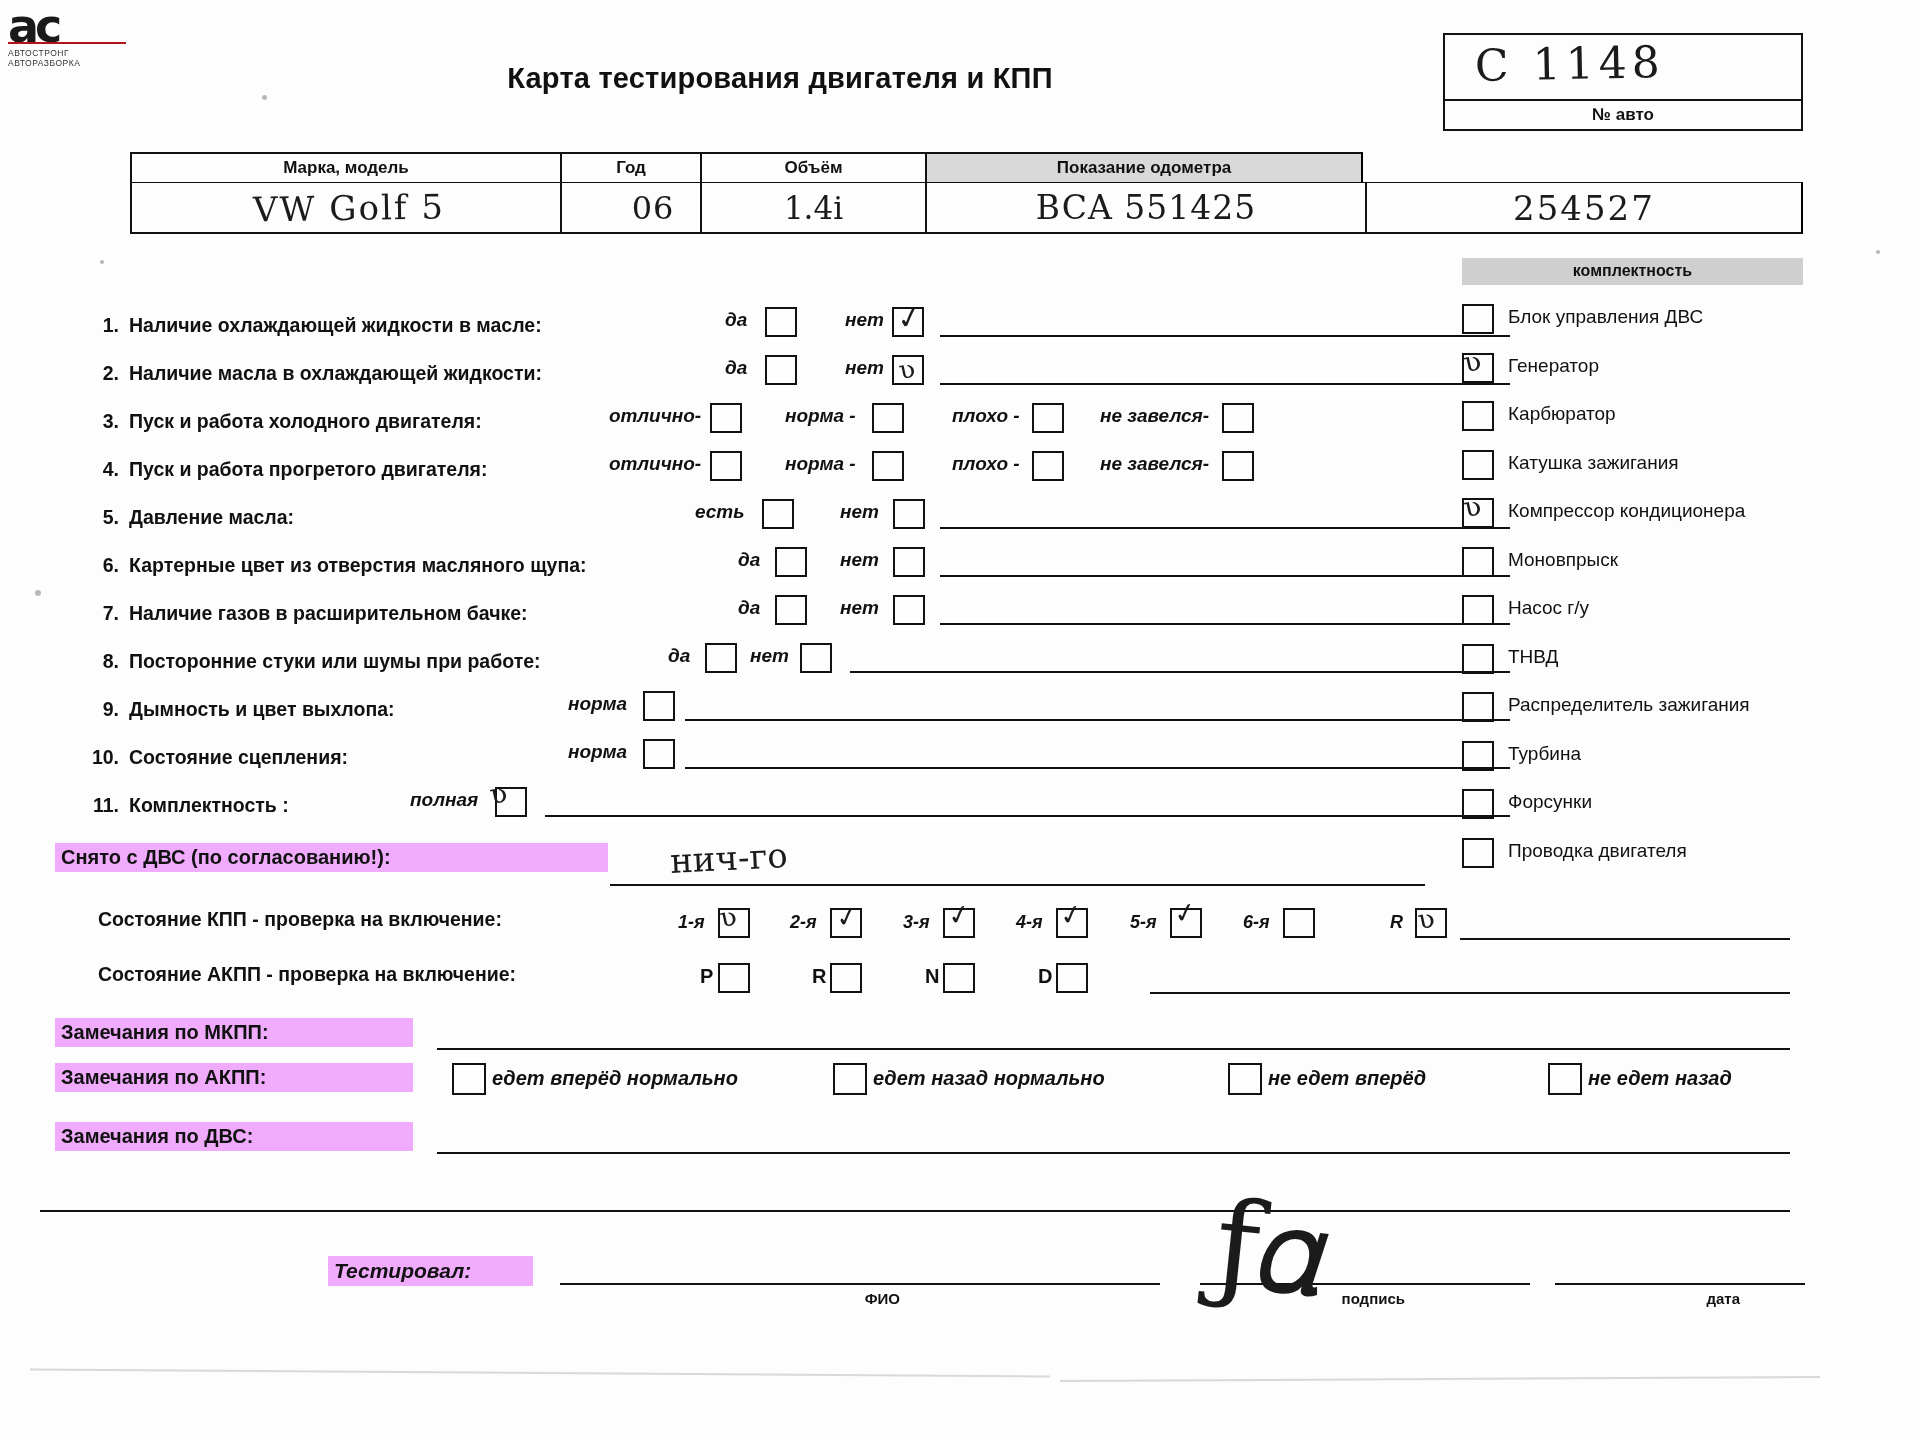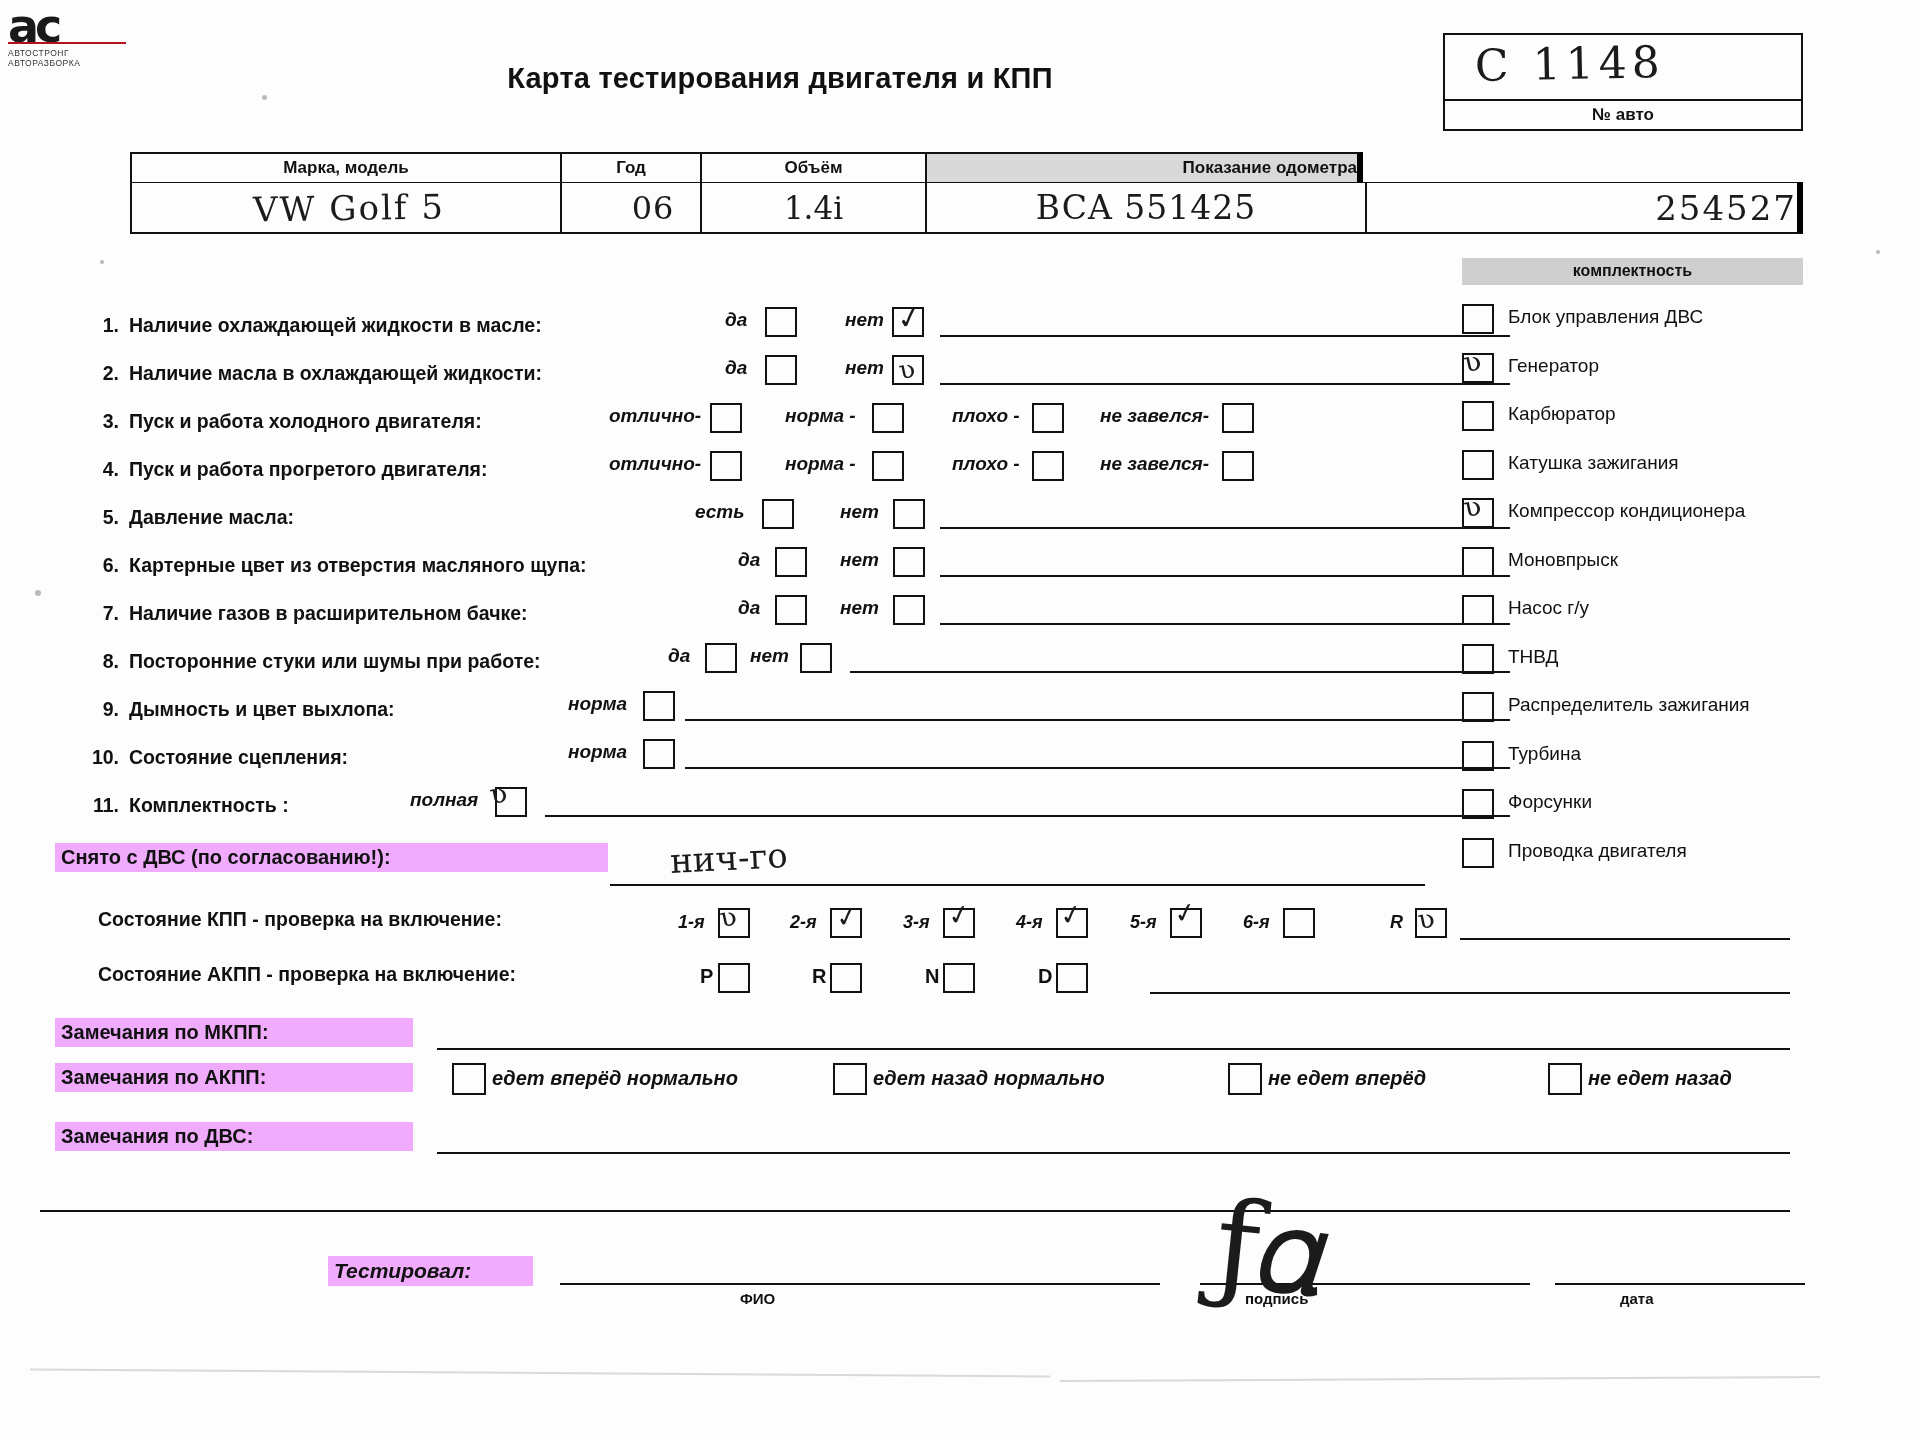--- a/index.html
+++ b/index.html
@@ -107,21 +107,21 @@
     border-right: none;
     box-sizing: border-box;
     text-align: center;
     font-size: 17px;
     font-weight: bold;
     line-height: 27px;
     overflow: hidden;
   }
   .info-head .info-cell { border-bottom: none; }
   .info-body .info-cell { border-top: 1px solid #111; }
-  .info-cell.last { border-right: 6px solid #000000; text-align: right; }
+  .info-cell.last { border-right: 2px solid #000000; }
   .c-mark  { width: 430px; }
   .c-year  { width: 140px; }
   .c-vol   { width: 225px; }
   .c-eng   { width: 440px; }
   .c-odo   { width: 438px; background: #d9d9d9; }
   .info-body .c-odo { background: transparent; }
   .hand {
     font-family: "DejaVu Serif", serif;
     color: #1b1b1b;
     font-weight: normal;
@@ -242,21 +242,21 @@
     font-style: italic;
     font-weight: bold;
     font-size: 20px;
     white-space: nowrap;
   }
 
   .sig-label {
     position: absolute;
     font-size: 15px;
     font-weight: bold;
-    text-align: left;
+    text-align: right;
   }
 
   .scan-line {
     position: absolute;
     background: #cfcfcf;
     height: 2px;
     opacity: 0.8;
   }
   .speck {
     position: absolute;

